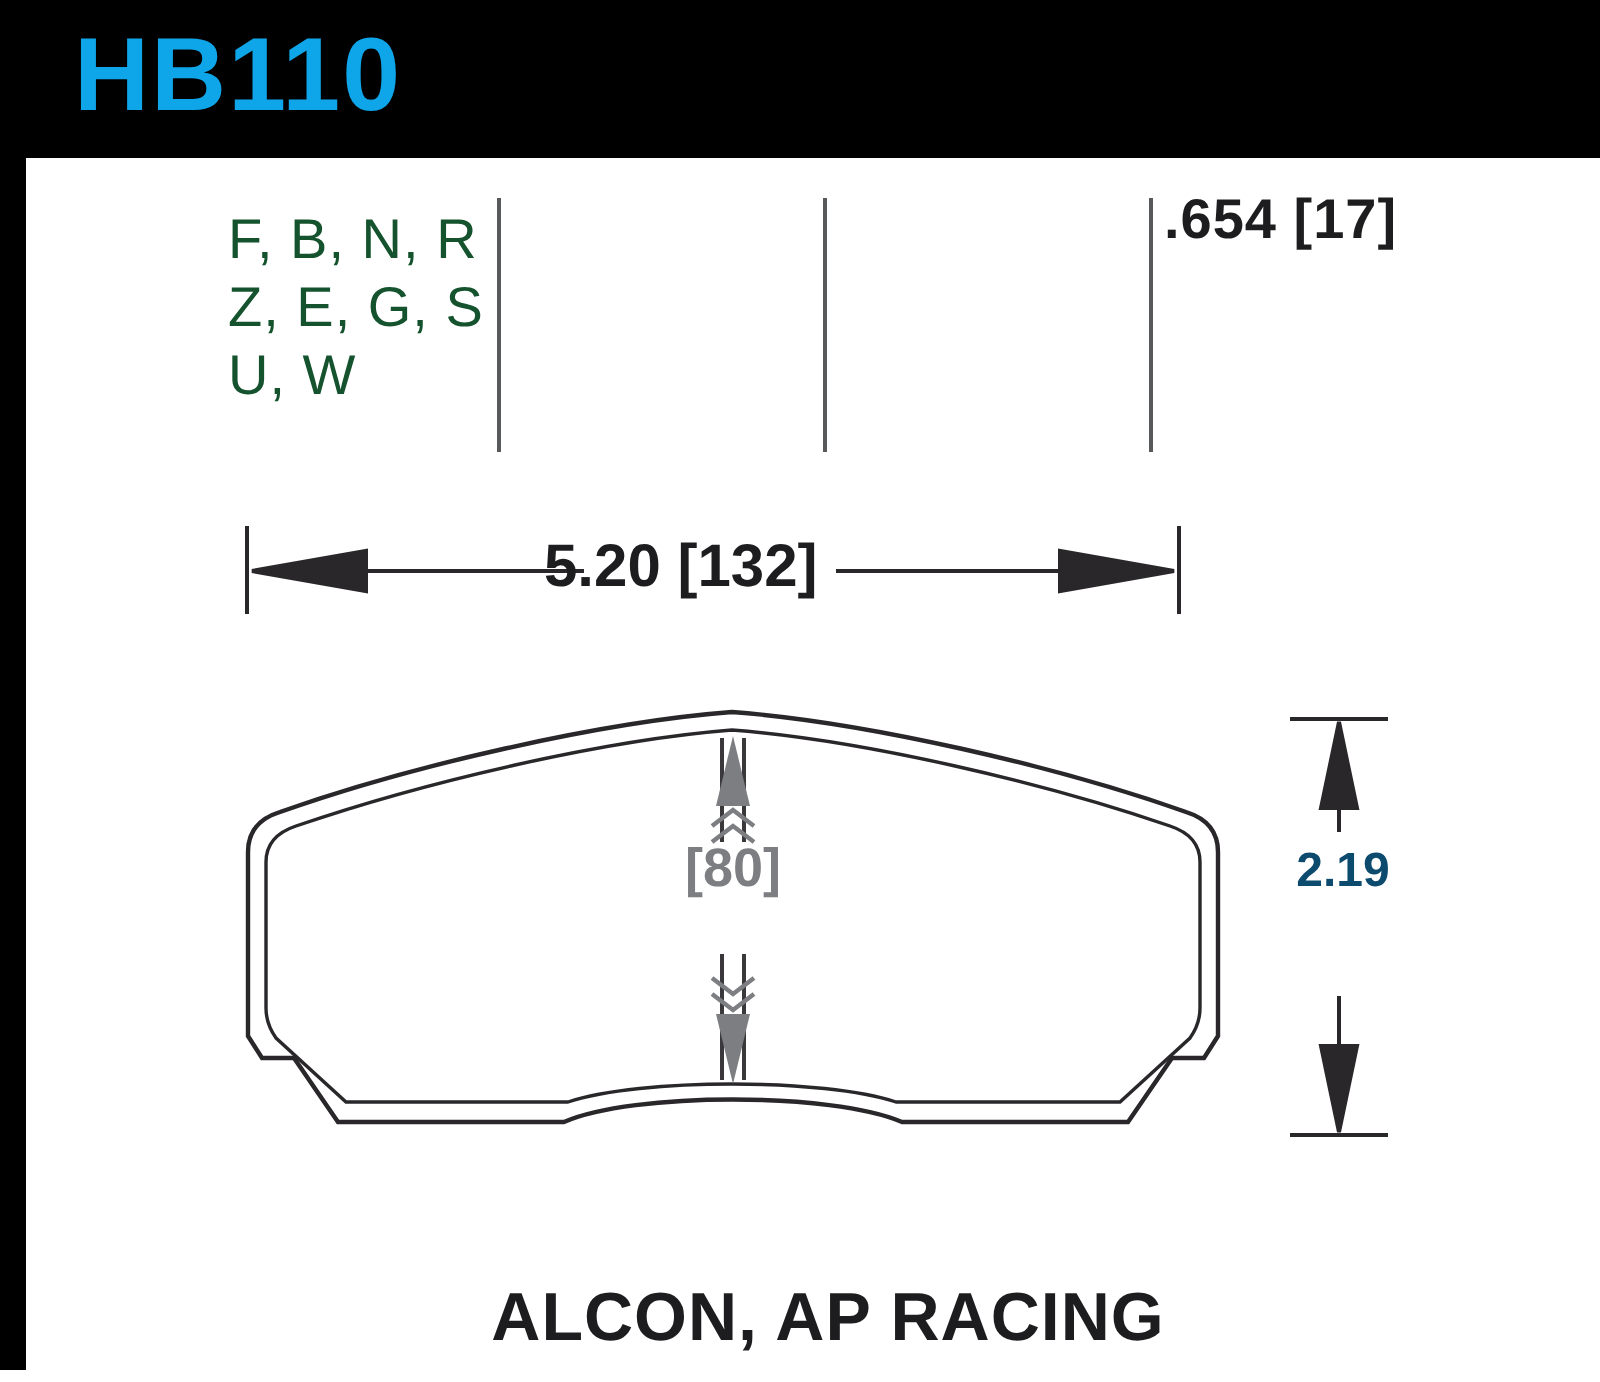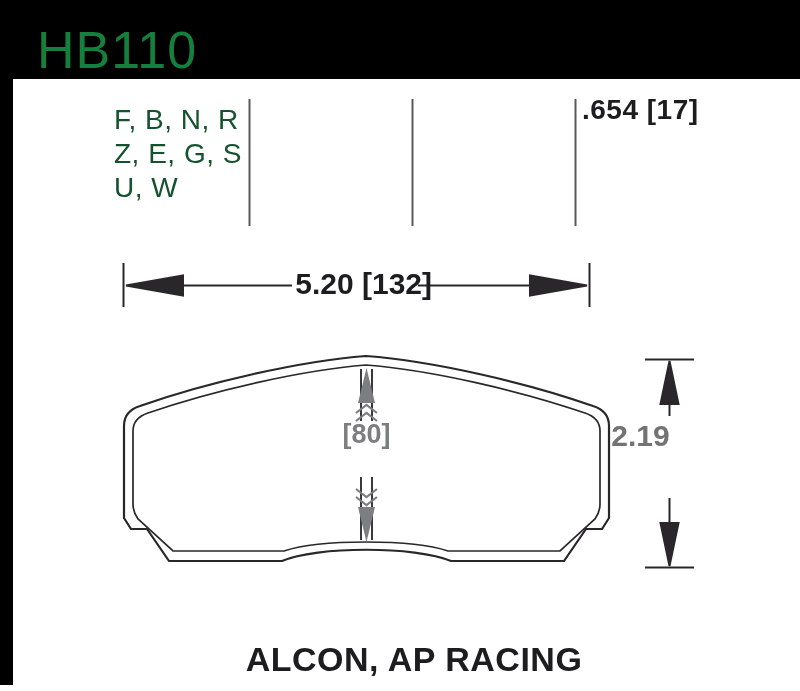--- a/index.html
+++ b/index.html
@@ -13,26 +13,26 @@
     color: #1d1d1f;
   }
   .header-bar {
     position: absolute;
     left: 0; top: 0;
     width: 800px; height: 79px;
     background: #000000;
   }
   .part-number {
     position: absolute;
-    left: 37px; top: 12px;
+    left: 37px; top: 0;
     line-height: 76px;
     font-size: 52px;
-    font-weight: 400;
+    font-weight: 700;
     letter-spacing: 1px;
-    color: #15803d;
+    color: #0ea5e9;
   }
   .left-strip {
     position: absolute;
     left: 0; top: 0;
     width: 13px; height: 685px;
     background: #000000;
   }
   .compound-list {
     position: absolute;
     left: 114px; top: 103px;
@@ -53,44 +53,44 @@
   }
   .diagram-svg {
     position: absolute;
     left: 0; top: 0;
     width: 800px; height: 691px;
   }
   .dim-width-label {
     position: absolute;
     left: 272px; top: 267px;
     width: 160px;
-    text-align: right;
+    text-align: left;
     font-size: 30px;
     font-weight: 700;
     color: #1d1d1f;
   }
   .dim-center-label {
     position: absolute;
     left: 316px; top: 420px;
     width: 101px;
     text-align: center;
     font-size: 27px;
     font-weight: 700;
     line-height: 29px;
     color: #7c7e81;
   }
   .dim-height-label {
     position: absolute;
-    left: 590px; top: 415px;
+    left: 621px; top: 415px;
     width: 101px;
     text-align: center;
-    font-size: 30px;
+    font-size: 24px;
     font-weight: 700;
     line-height: 41px;
-    color: #737373;
+    color: #0c4a6e;
   }
   .applications-label {
     position: absolute;
     left: 28px; right: 0; top: 640px;
     text-align: center;
     font-size: 34px;
     font-weight: 700;
     letter-spacing: 0.5px;
     color: #1d1d1f;
   }

